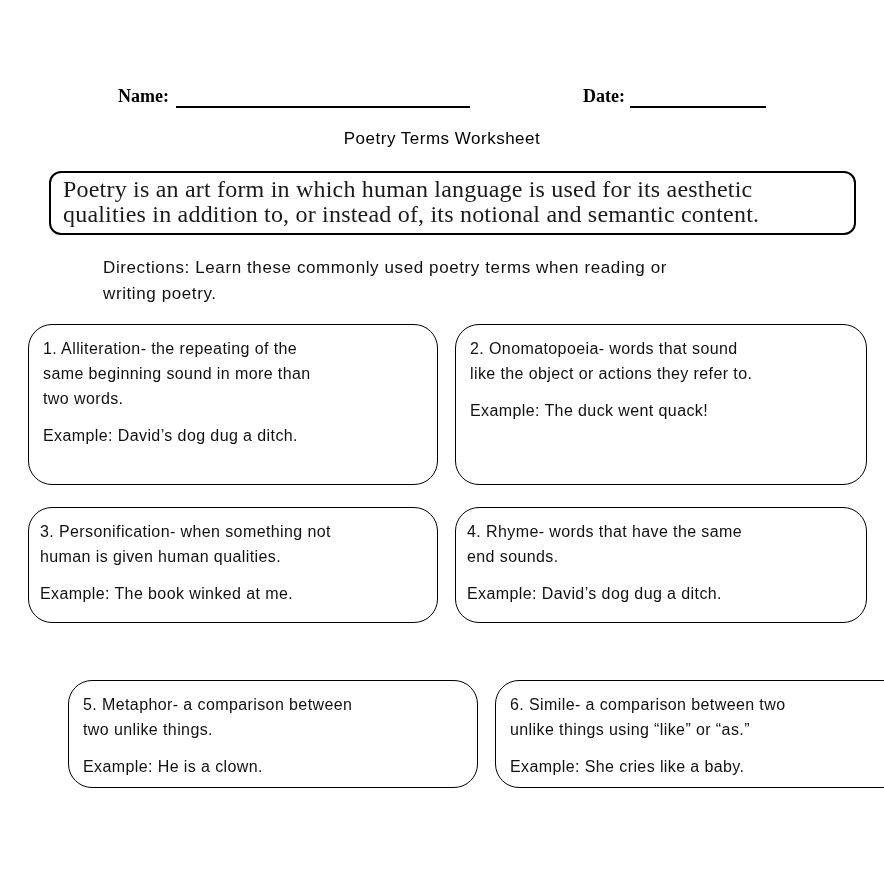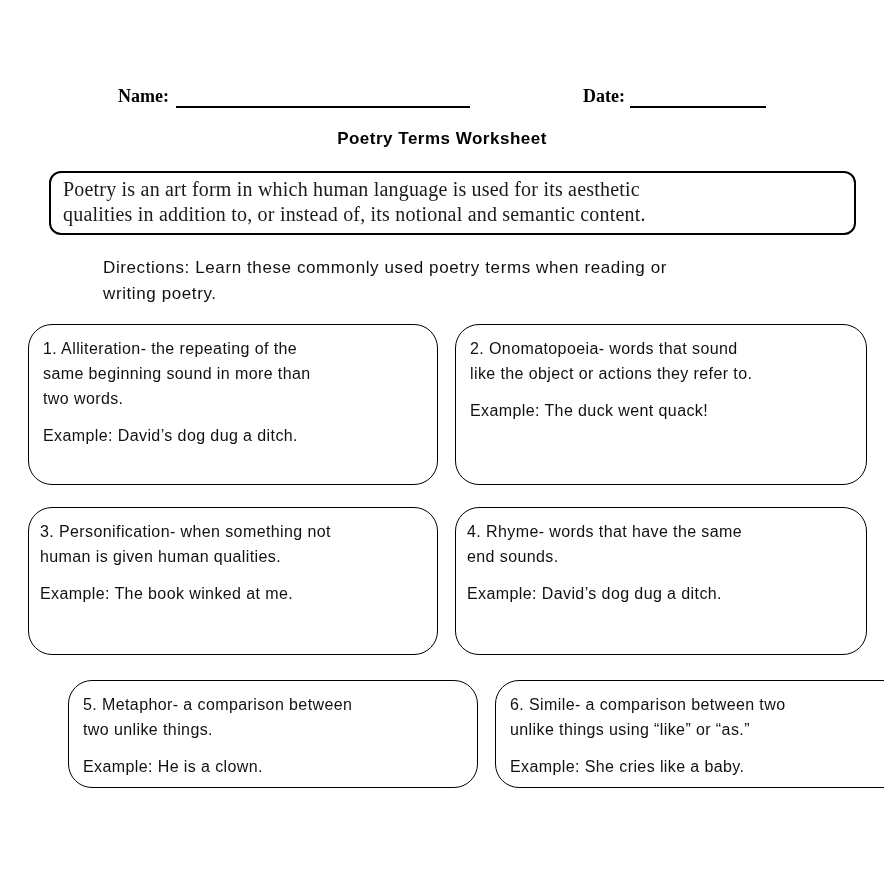--- a/index.html
+++ b/index.html
@@ -29,38 +29,38 @@
   }
   .name-line { left:176px; top:88px; width:294px; }
   .date-line { left:630px; top:88px; width:136px; }
   
   .page-title {
     position:absolute;
     left:0; right:0; top:129px;
     margin:0;
     text-align:center;
     font-size:17px;
-    font-weight:bold;
+    font-weight:normal;
     letter-spacing:0.5px;
     color:#000;
   }
   
   .intro-box {
     position:absolute;
     left:49px; top:171px;
     width:807px; height:64px;
     box-sizing:border-box;
     border:2px solid #000;
     border-radius:12px;
     padding:4px 12px;
   }
   .intro-text {
     margin:0;
     font-family:"Liberation Serif", serif;
-    font-size:20px;
+    font-size:24px;
     line-height:25px;
     letter-spacing:0.2px;
     color:#1a1a1a;
   }
   
   .directions {
     position:absolute;
     left:103px; top:255px;
     width:700px;
     margin:0;
@@ -80,21 +80,21 @@
     line-height:25px;
     letter-spacing:0.4px;
     color:#111;
     background:#fff;
   }
   .term-box p { margin:0; }
   .term-box .term-example { margin-top:12px; }
   .col-1 { left:28px;  width:410px; }
   .col-2 { left:455px; width:412px; }
   .row-1 { top:324px; height:161px; }
-  .row-2 { top:507px; height:148px;padding-left:11px; }
+  .row-2 { top:507px; height:116px;padding-left:11px; }
   .row-3 { top:680px; height:108px;margin-left:40px; }
   .b { font-weight:normal; }
   .u { text-decoration-thickness:1.8px; text-underline-offset:3px; }
 </style>
 </head>
 <body>
 
 <div class="page">
 
   <span class="hdr-label name-label">Name:</span>

